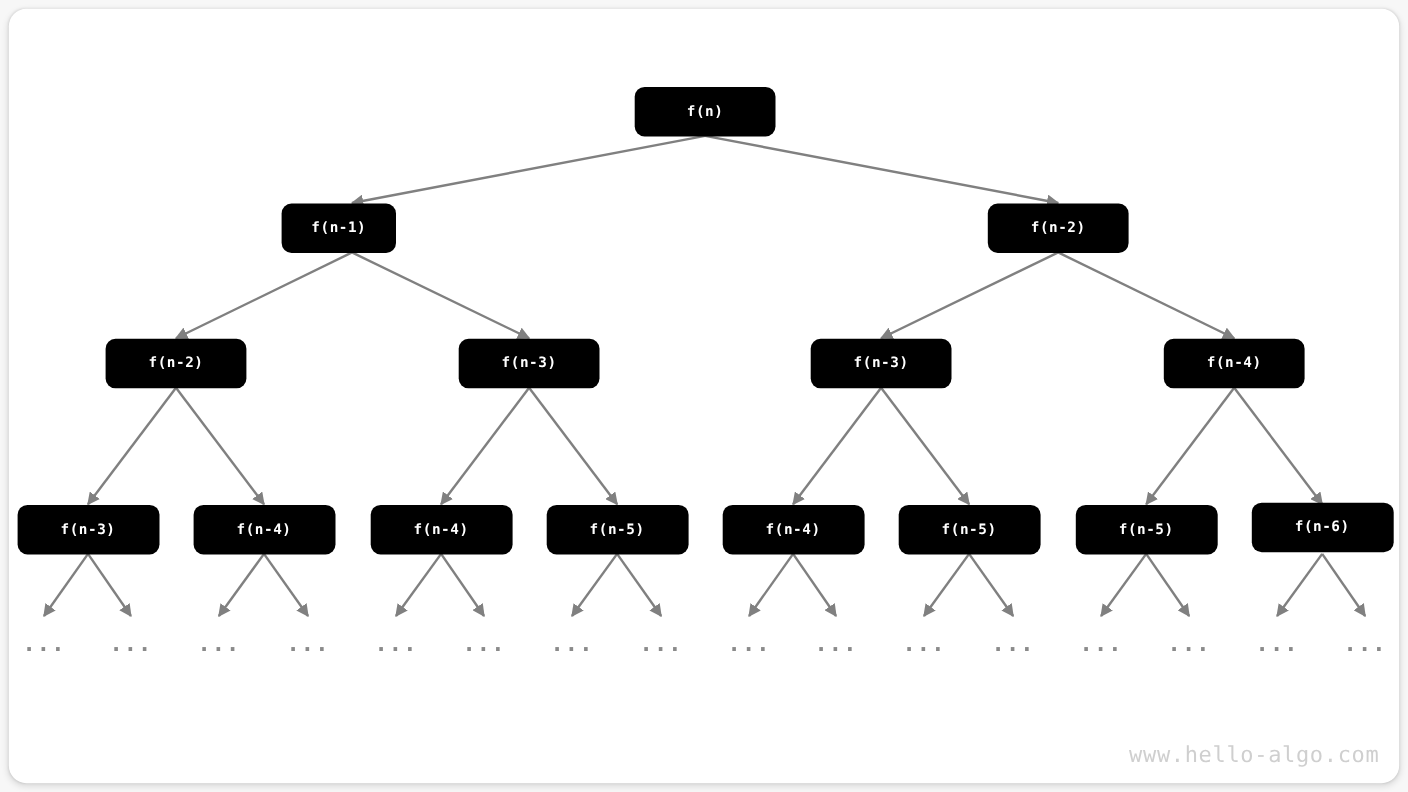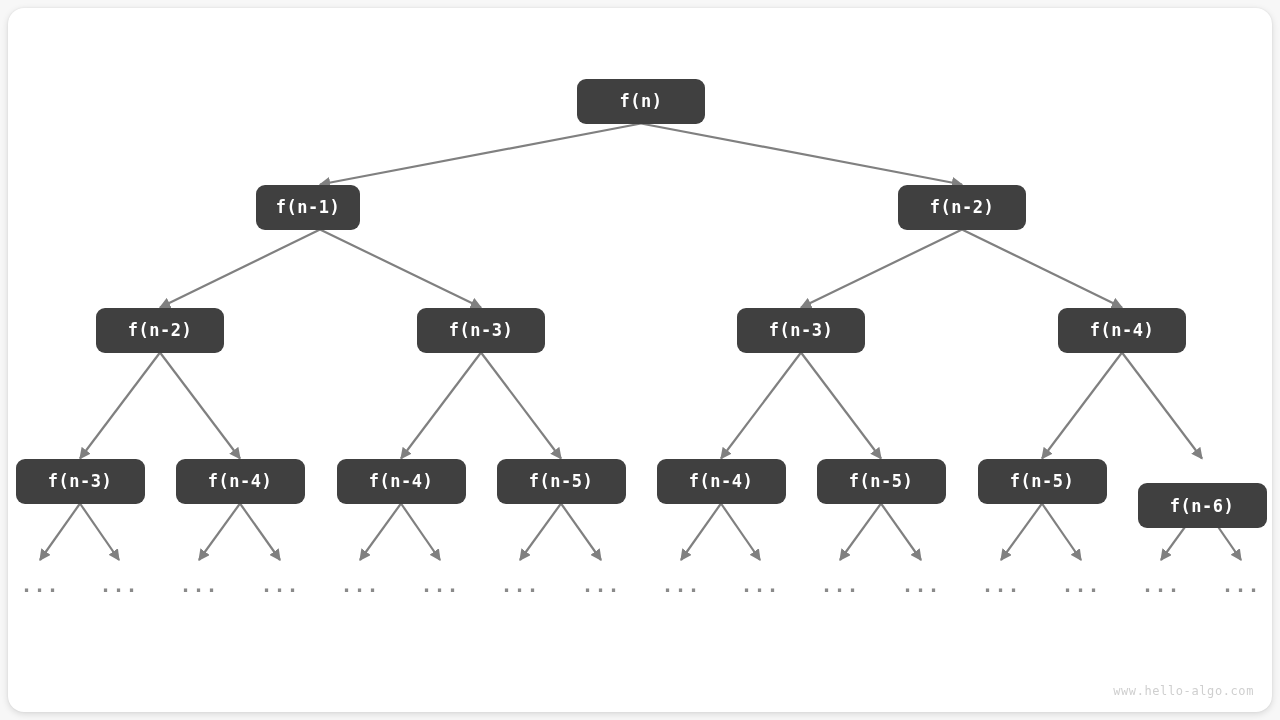--- a/index.html
+++ b/index.html
@@ -27,25 +27,25 @@
   }
   #svg-layer {
     position: absolute;
     left: 0;
     top: 0;
     width: 1280px;
     height: 720px;
   }
   .node {
     position: absolute;
-    background: #404040;
+    background: #000000;
     border-radius: 9px;
     color: #ffffff;
     font-family: "DejaVu Sans Mono", monospace;
-    font-size: 17px;
+    font-size: 13px;
     font-weight: bold;
     letter-spacing: 0.5px;
     display: flex;
     align-items: center;
     justify-content: center;
     height: 45px;
     box-sizing: border-box;
     white-space: nowrap;
   }
   .ellipsis {
@@ -58,21 +58,21 @@
     line-height: 1;
     text-align: center;
     white-space: nowrap;
   }
   #watermark {
     position: absolute;
     right: 26px;
     bottom: 22px;
     color: #cfcfcf;
     font-family: "DejaVu Sans Mono", monospace;
-    font-size: 12px;
+    font-size: 20px;
     letter-spacing: 0.6px;
     white-space: nowrap;
   }
 </style>
 </head>
 <body>
 
 <div id="stage">
 
   <div id="card"></div>
@@ -127,21 +127,21 @@
       <div class="node" style="left: 417px; top: 307.5px; width: 128px;">f(n-3)</div>
       <div class="node" style="left: 737px; top: 307.5px; width: 128px;">f(n-3)</div>
       <div class="node" style="left: 1058px; top: 307.5px; width: 128px;">f(n-4)</div>
       <div class="node" style="left: 15.5px; top: 458.5px; width: 129px;">f(n-3)</div>
       <div class="node" style="left: 175.5px; top: 458.5px; width: 129px;">f(n-4)</div>
       <div class="node" style="left: 336.5px; top: 458.5px; width: 129px;">f(n-4)</div>
       <div class="node" style="left: 496.5px; top: 458.5px; width: 129px;">f(n-5)</div>
       <div class="node" style="left: 656.5px; top: 458.5px; width: 129px;">f(n-4)</div>
       <div class="node" style="left: 816.5px; top: 458.5px; width: 129px;">f(n-5)</div>
       <div class="node" style="left: 977.5px; top: 458.5px; width: 129px;">f(n-5)</div>
-      <div class="node" style="left: 1137.5px; top: 483px; width: 129px; text-align: right;">f(n-6)</div>
+      <div class="node" style="left: 1137.5px; top: 457px; width: 129px; text-align: right;">f(n-6)</div>
     </div>
   <div id="ellipsis-layer">
       <div class="ellipsis" style="left: 20px; top: 575px; width: 40px;">...</div>
       <div class="ellipsis" style="left: 99px; top: 575px; width: 40px;">...</div>
       <div class="ellipsis" style="left: 179px; top: 575px; width: 40px;">...</div>
       <div class="ellipsis" style="left: 260px; top: 575px; width: 40px;">...</div>
       <div class="ellipsis" style="left: 340px; top: 575px; width: 40px;">...</div>
       <div class="ellipsis" style="left: 420px; top: 575px; width: 40px;">...</div>
       <div class="ellipsis" style="left: 500px; top: 575px; width: 40px;">...</div>
       <div class="ellipsis" style="left: 581px; top: 575px; width: 40px;">...</div>

